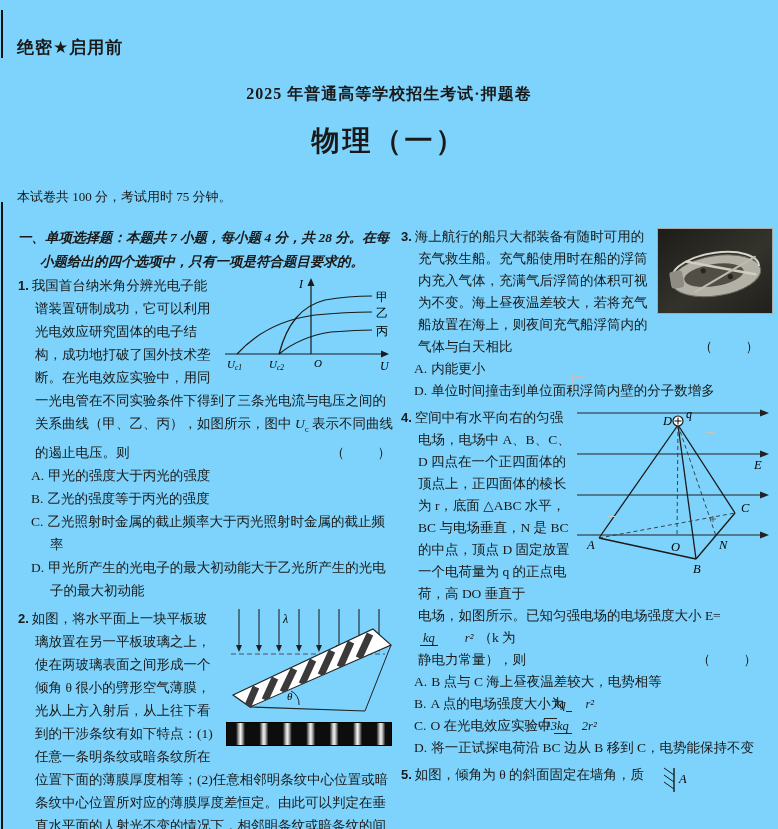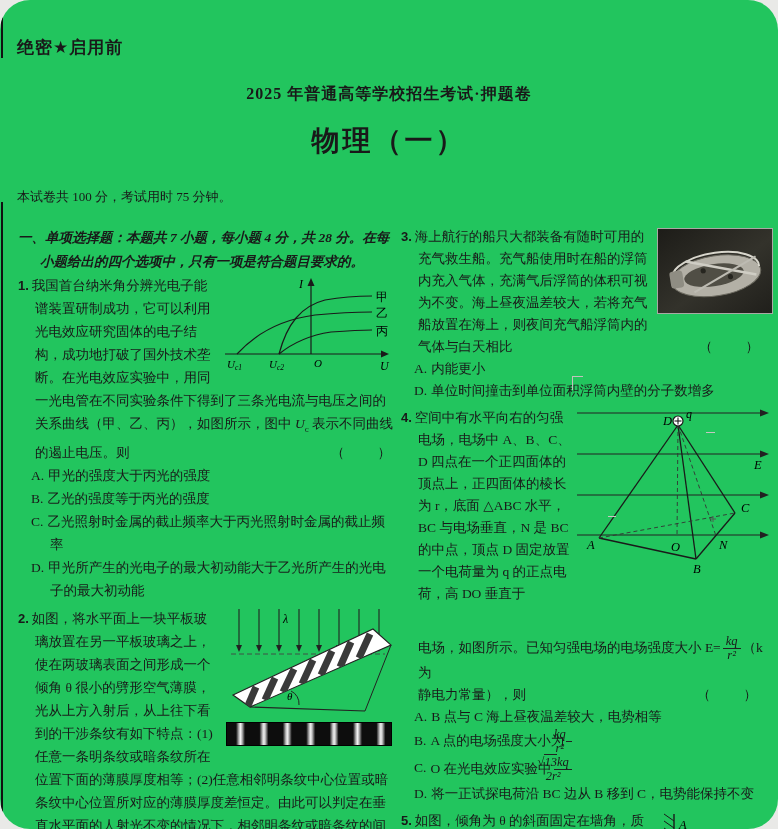--- a/index.html
+++ b/index.html
@@ -1,18 +1,18 @@
 <!DOCTYPE html>
 <html><head>
 <meta charset="utf-8">
 <style>
   html,body{margin:0;padding:0;}
   body{width:778px;height:829px;overflow:hidden;background:#e9e9e7;}
-  .page{position:relative;width:778px;height:829px;background:#22c55e;color:#191919;
-        font-family:"Liberation Serif","DejaVu Serif",serif;overflow:hidden;border-radius:30px;}
+  .page{position:relative;width:778px;height:829px;background:#7dd3fc;color:#191919;
+        font-family:"Liberation Serif","DejaVu Serif",serif;overflow:hidden;}
   .edge-line{position:absolute;left:1px;width:2px;background:#111;}
   .edge-top{top:10px;height:48px;}
   .edge-main{top:202px;height:627px;}
 
   .secret{position:absolute;top:36px;left:17px;font-family:"Liberation Sans","DejaVu Sans",sans-serif;
           font-weight:bold;font-size:17px;letter-spacing:1px;}
   .title{position:absolute;top:84px;left:0;width:100%;text-align:center;
          font-weight:bold;font-size:16px;letter-spacing:1px;}
   .subject{position:absolute;top:122px;left:0;width:100%;text-align:center;
            font-weight:bold;font-size:28px;letter-spacing:3px;}
@@ -36,22 +36,22 @@
   .var{font-style:italic;}
   sub{font-size:9px;}
 
   .figR{float:right;position:relative;text-indent:0;}
   .fig-q1{width:170px;height:100px;margin:0 0 4px 8px;}
   .fig-q2{width:168px;margin:0 0 4px 8px;}
   .fringe{width:164px;height:22px;margin:3px auto 0 auto;outline:1px solid #000;
           background:repeating-linear-gradient(90deg,#0d0d0d 0px,#0d0d0d 9px,#b9b9b9 12px,#f1f1f1 13.5px,#b9b9b9 15px,#0d0d0d 18px,#0d0d0d 23.4px);}
   .fig-q3{width:114px;height:84px;margin:2px 0 4px 8px;border:1px solid #a9a9a4;}
   .fig-q4{width:196px;height:172px;margin:0 0 2px 6px;}
-  .frac{display:inline-flex;flex-direction:column;vertical-align:middle;text-align:center;
-        font-style:italic;line-height:1.05;margin:0 2px;font-size:12.5px;}
+  .frac{display:inline-flex;flex-direction:row;vertical-align:middle;text-align:center;
+        font-style:italic;line-height:1.05;margin:0 2px;font-size:12.5px;gap:24px;}
   .frac .fnum{border-bottom:1px solid #222;padding:0 3px;}
   .frac .fden{padding:0 3px;}
   .radicand{border-top:1px solid #222;}
   .q5row{display:flex;align-items:flex-start;}
   .q5row .stem{flex:0 1 auto;}
   .fig-q5{margin-left:14px;margin-top:2px;flex:0 0 auto;}
   .artifact{position:absolute;color:#b9b9b4;font-size:11px;}
   svg text{font-family:"Liberation Serif","DejaVu Serif",serif;}
 </style>
 </head>
@@ -233,21 +233,21 @@
             <text x="109" y="11" font-size="12" font-style="italic">q</text>
             <text x="10" y="142" font-size="12.5" font-style="italic">A</text>
             <text x="116" y="166" font-size="12.5" font-style="italic">B</text>
             <text x="164" y="105" font-size="12.5" font-style="italic">C</text>
             <text x="94" y="144" font-size="12.5" font-style="italic">O</text>
             <text x="142" y="142" font-size="12.5" font-style="italic">N</text>
           </svg>
         </div>
         <span class="qnum">4.</span><span>空间中有水平向右的匀强电场，电场中 A、B、C、D 四点在一个正四面体的顶点上，正四面体的棱长为 r，底面 △ABC 水平，BC 与电场垂直，N 是 BC 的中点，顶点 D 固定放置一个电荷量为 q 的正点电荷，高 DO 垂直于</span>
       </div>
-      <div class="cont" style="clear:right;margin-top:30px;">
+      <div class="cont" style="clear:right;">
         <span>电场，如图所示。已知匀强电场的电场强度大小 E=</span><span class="frac">
             <span class="fnum">kq</span>
             <span class="fden">r²</span>
           </span><span>（k 为</span>
       </div>
       <div class="cont">
         <span>静电力常量），则</span>
         <span class="paren" style="right:14px;">（　　）</span>
       </div>
       <div class="opts">

